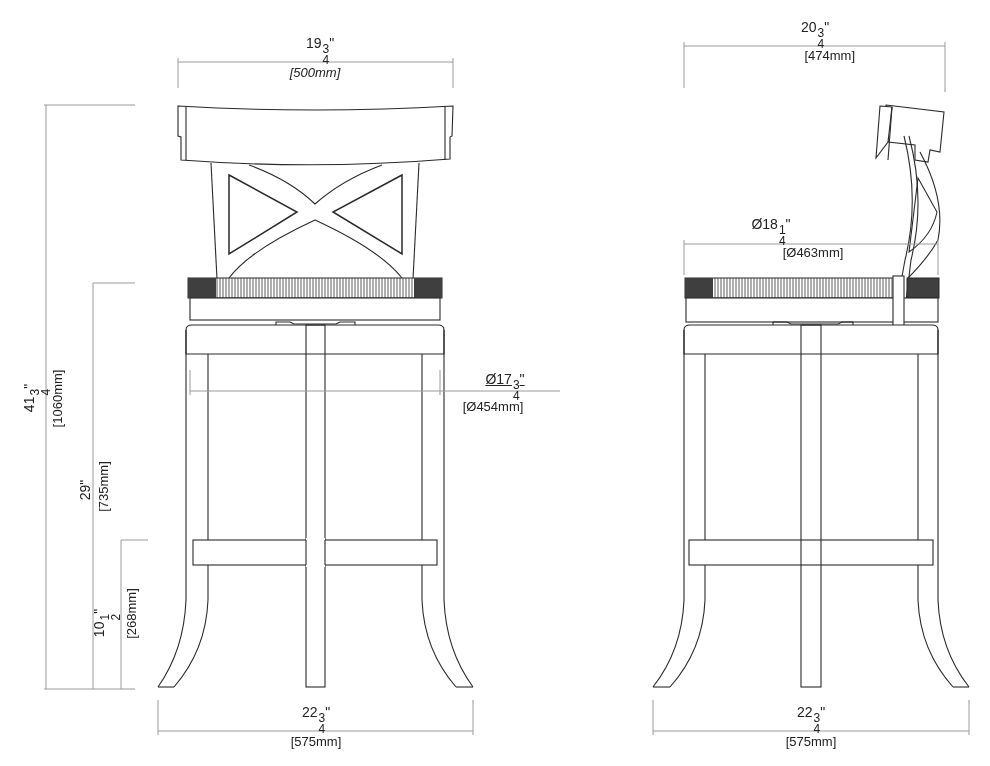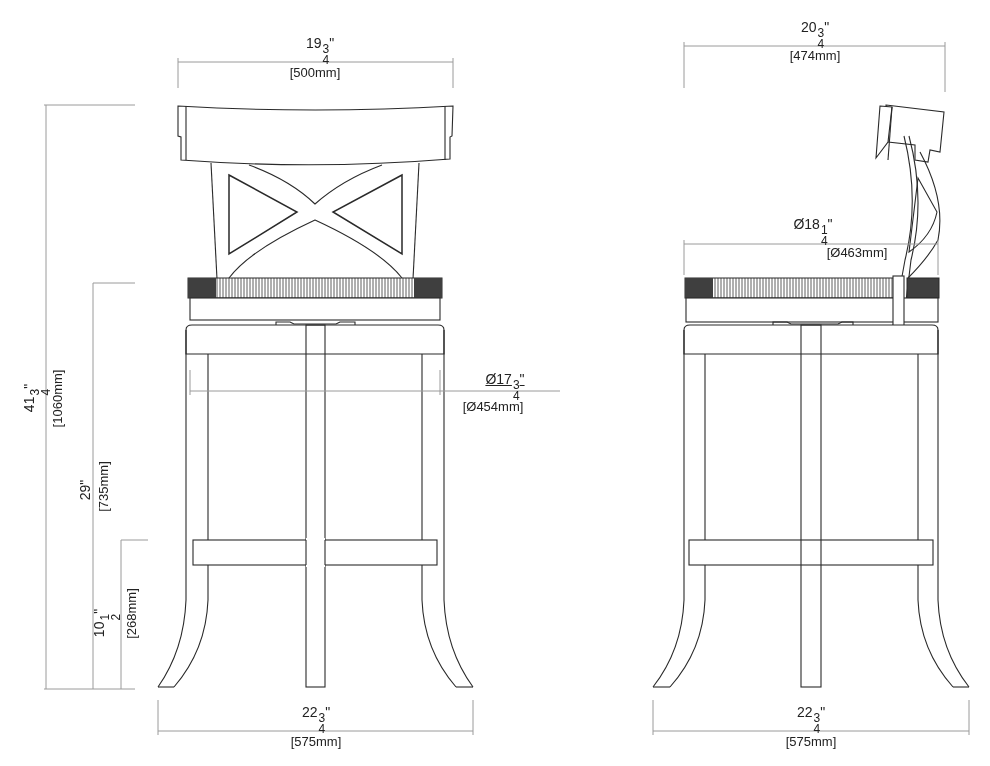--- a/index.html
+++ b/index.html
@@ -156,21 +156,21 @@
     </g>
   </g>
 </svg>
 
 <div class="lbl big" style="left:290px; top:36px; width:60px;">
   <span>19</span><span class="frac">
       <span>3</span>
       <span>4</span>
     </span><span>"</span>
 </div>
-<div class="lbl" style="left:275px; top:66px; width:80px;">[500mm]</div>
+<div class="lbl" style="left:275px; top:66px; width:80px;font-style:italic;">[500mm]</div>
 
 <div class="lbl big" style="left:470px; top:372px; width:70px;text-decoration:underline;">
   <span>Ø17</span><span class="frac">
       <span>3</span>
       <span>4</span>
     </span><span>"</span>
 </div>
 <div class="lbl" style="left:448px; top:400px; width:90px;">[Ø454mm]</div>
 
 <div class="lbl big" style="left:286px; top:705px; width:60px;">
@@ -201,29 +201,29 @@
     </span><span>"</span>
 </div>
 <div class="lbl vert" style="left:93px; top:607px; width:76px;">[268mm]</div>
 
 <div class="lbl big" style="left:785px; top:20px; width:60px;">
   <span>20</span><span class="frac">
       <span>3</span>
       <span>4</span>
     </span><span>"</span>
 </div>
-<div class="lbl" style="left:775px; top:49px; width:80px;">[474mm]</div>
-
-<div class="lbl big" style="left:778px; top:217px; width:70px;">
+<div class="lbl" style="left:775px; top:49px; width:80px;text-align:right;">[474mm]</div>
+
+<div class="lbl big" style="left:736px; top:217px; width:70px;">
   <span>Ø18</span><span class="frac">
       <span>1</span>
       <span>4</span>
     </span><span>"</span>
 </div>
-<div class="lbl" style="left:812px; top:246px; width:90px;">[Ø463mm]</div>
+<div class="lbl" style="left:768px; top:246px; width:90px;">[Ø463mm]</div>
 
 <div class="lbl big" style="left:781px; top:705px; width:60px;">
   <span>22</span><span class="frac">
       <span>3</span>
       <span>4</span>
     </span><span>"</span>
 </div>
 <div class="lbl" style="left:771px; top:735px; width:80px;">[575mm]</div>
 
 </body></html>

